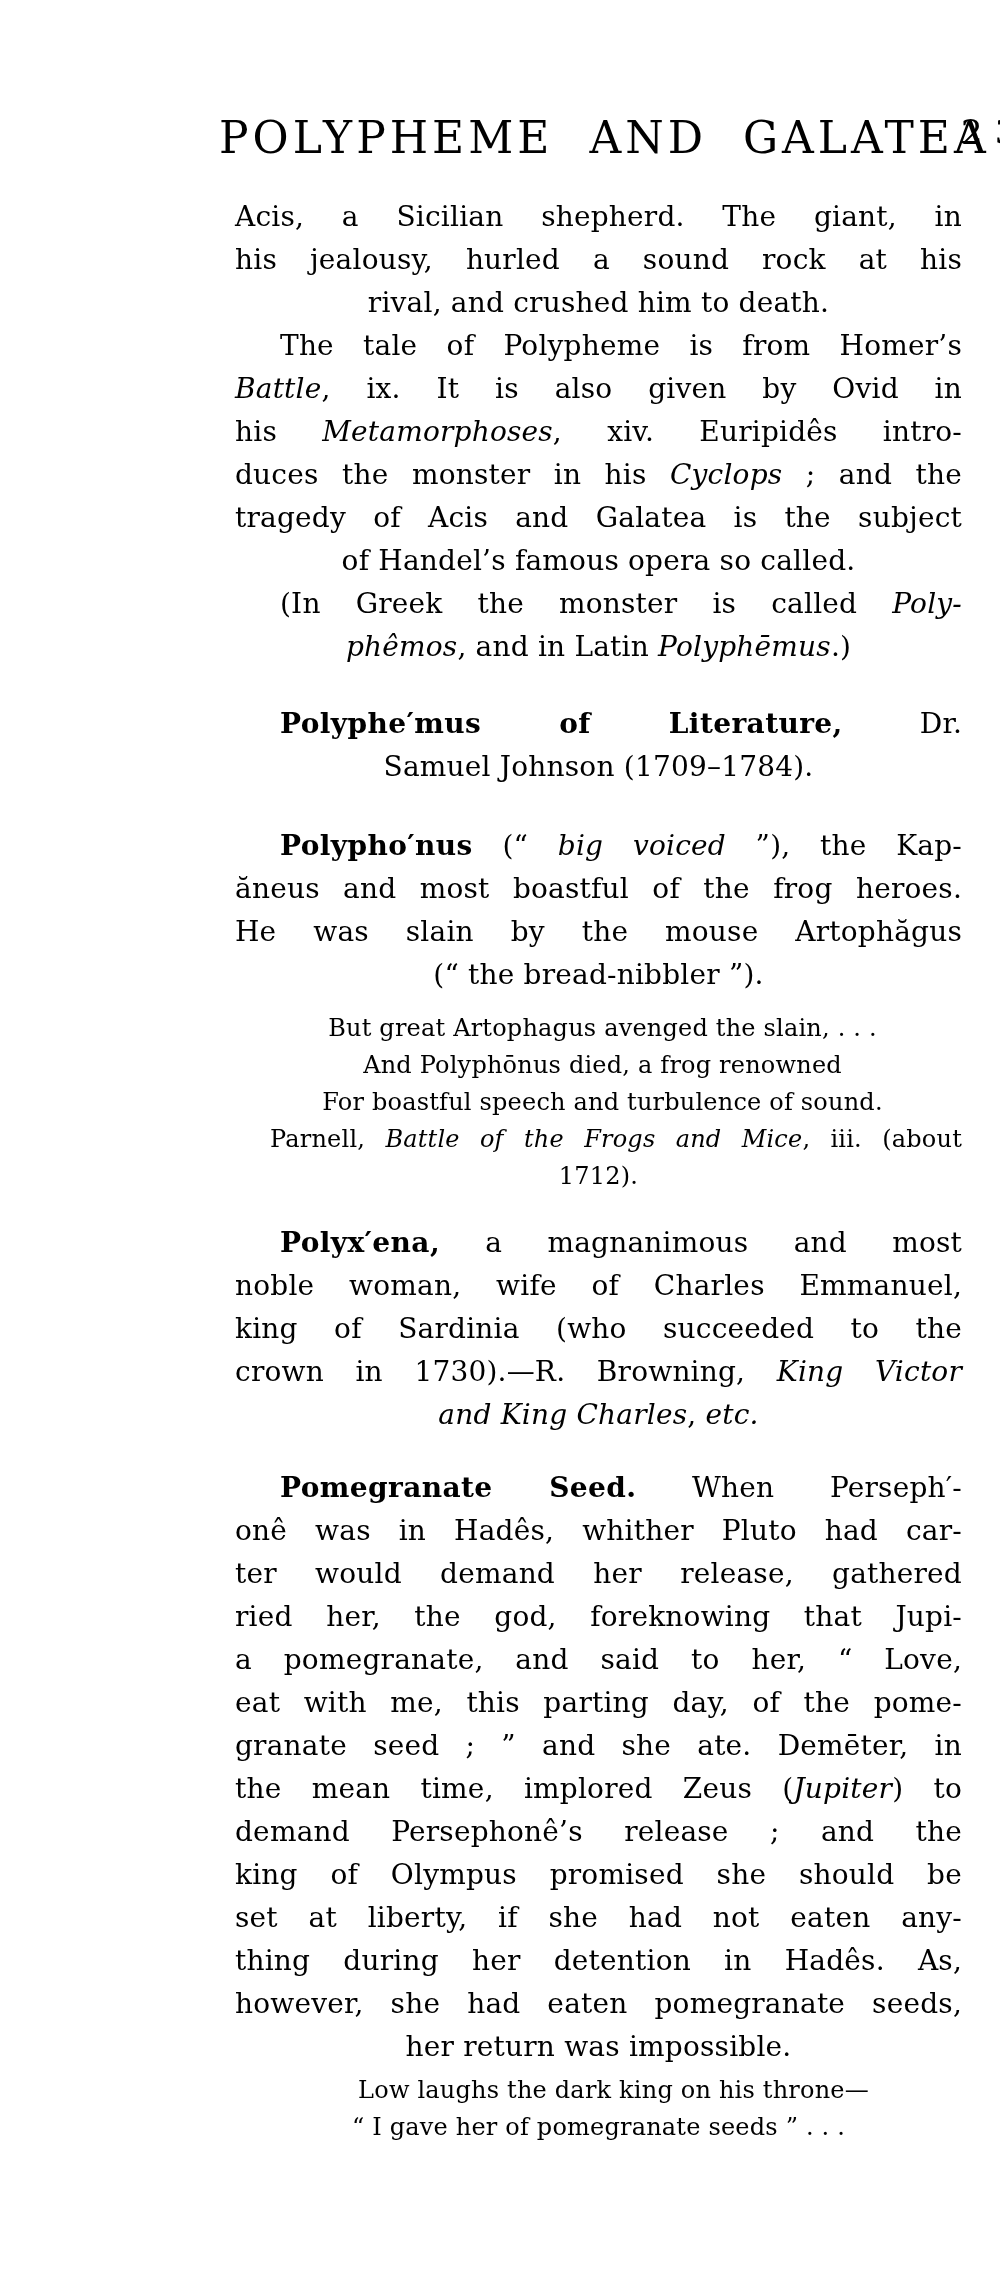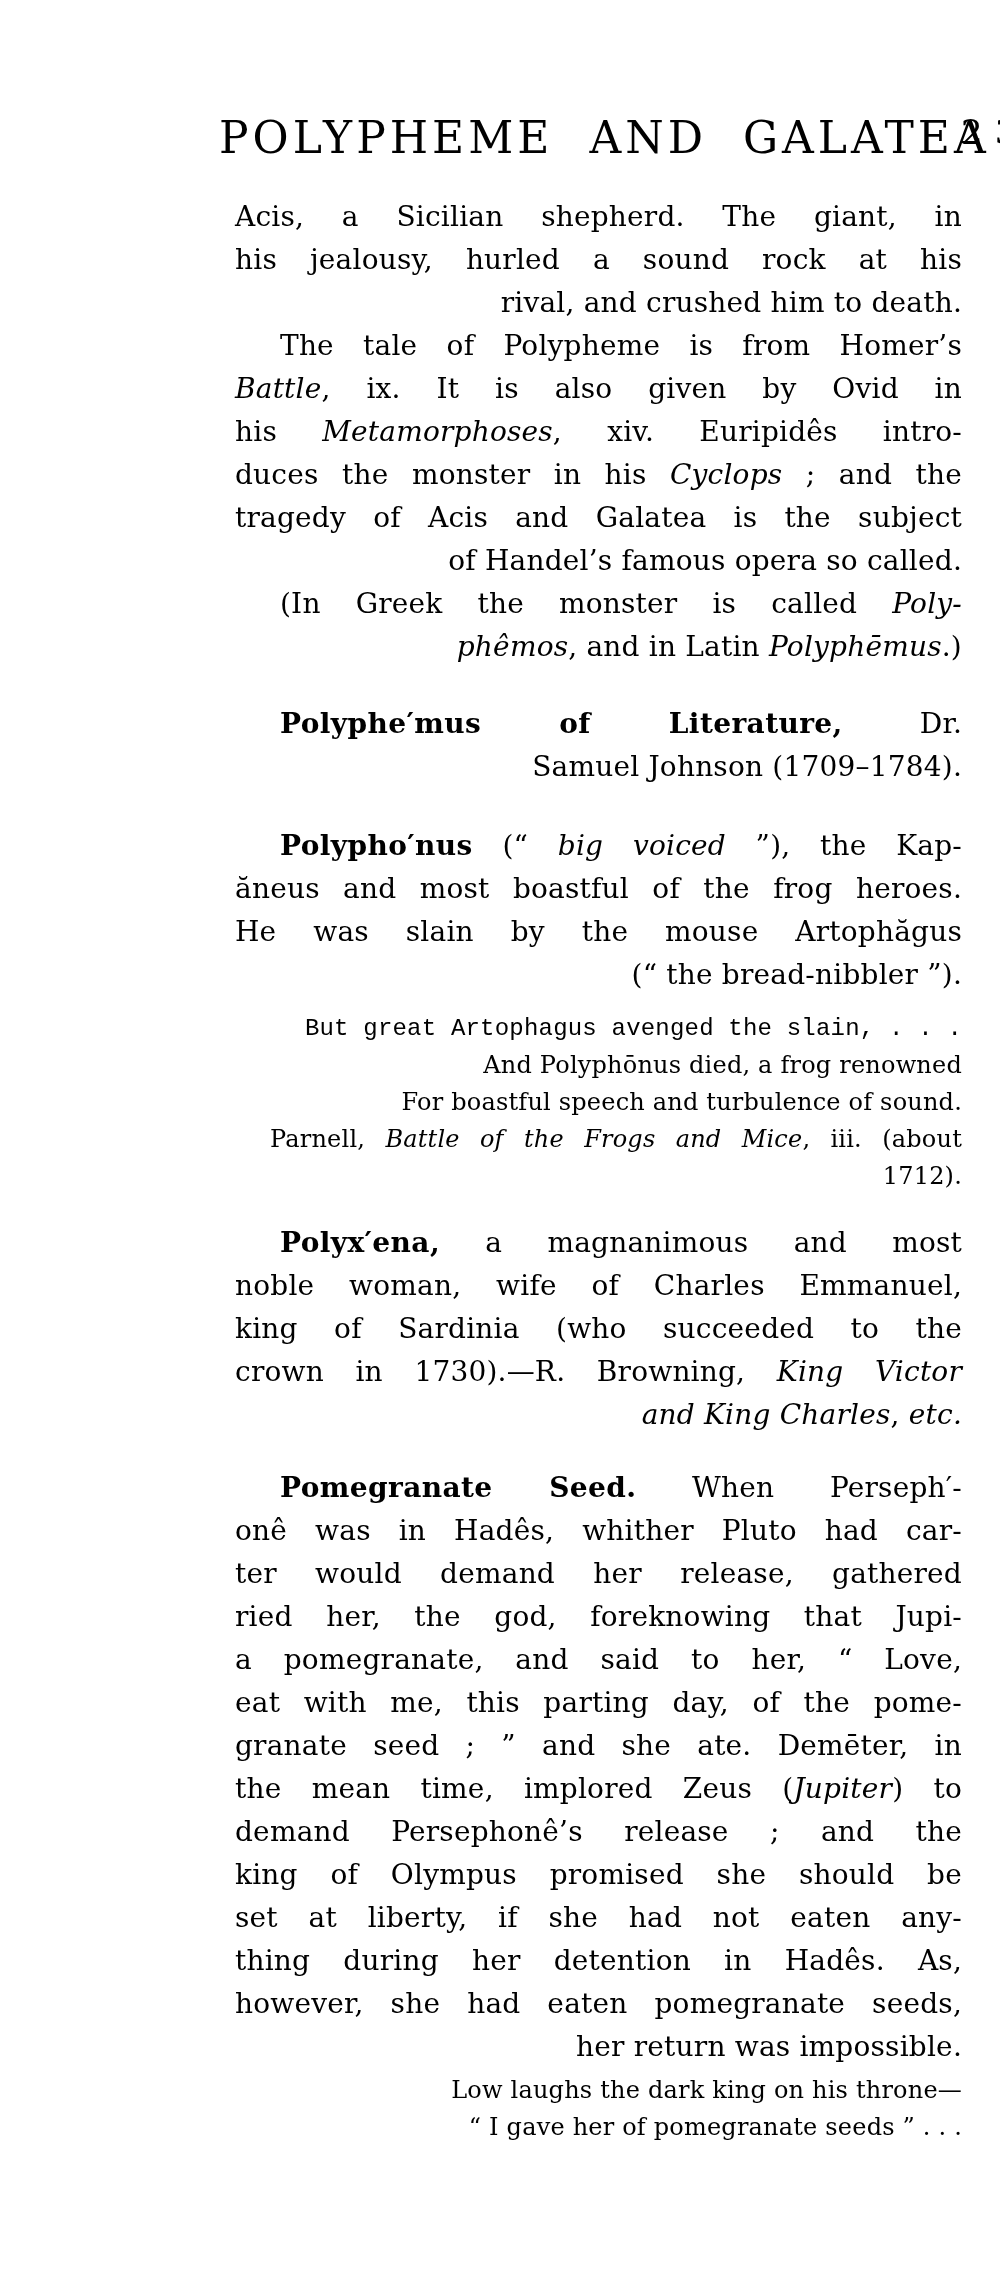--- a/index.html
+++ b/index.html
@@ -40,21 +40,21 @@
   .text-column {
     position: absolute;
     left: 235px;
     top: 195px;
     width: 727px;
     font-size: 28px;
     line-height: 43px;
     letter-spacing: 0.2px;
   }
   .block { margin: 0; }
-  .line { text-align: right; white-space: normal; }
+  .line { text-align: center; white-space: normal; }
   .line.just { text-align: justify; text-align-last: justify; }
   .verse .line { font-size: 24px; line-height: 37px; }
   .seg.r { font-style: normal; font-weight: normal; }
   .seg.i { font-style: italic; }
   .seg.b { font-weight: bold; letter-spacing: 0.4px; }
 </style>
 </head>
 <body>
 
 <div class="page">
@@ -84,21 +84,21 @@
         <div class="line just" style="padding-left: 45px;"><span class="seg b">Polyphe′mus of Literature,</span><span class="seg r"> Dr.</span></div>
         <div class="line"><span class="seg r">Samuel Johnson (1709–1784).</span></div>
       </div>
       <div class="block entry" style="margin-top: 36px;">
         <div class="line just" style="padding-left: 45px;"><span class="seg b">Polypho′nus</span><span class="seg r"> (“ </span><span class="seg i">big voiced</span><span class="seg r"> ”), the Kap-</span></div>
         <div class="line just"><span class="seg r">ăneus and most boastful of the frog heroes.</span></div>
         <div class="line just"><span class="seg r">He was slain by the mouse Artophăgus</span></div>
         <div class="line"><span class="seg r">(“ the bread-nibbler ”).</span></div>
       </div>
       <div class="block verse" style="margin-top: 14px;">
-        <div class="line" style="padding-left: 8px; font-family: Liberation Mono, monospace;"><span class="seg r">But great Artophagus avenged the slain, . . .</span></div>
+        <div class="line" style="padding-left: 8px;"><span class="seg r">But great Artophagus avenged the slain, . . .</span></div>
         <div class="line" style="padding-left: 8px;"><span class="seg r">And Polyphōnus died, a frog renowned</span></div>
         <div class="line" style="padding-left: 8px;"><span class="seg r">For boastful speech and turbulence of sound.</span></div>
         <div class="line just" style="padding-left: 35px;"><span class="seg r">Parnell, </span><span class="seg i">Battle of the Frogs and Mice</span><span class="seg r">, iii. (about</span></div>
         <div class="line"><span class="seg r">1712).</span></div>
       </div>
       <div class="block entry" style="margin-top: 26px;">
         <div class="line just" style="padding-left: 45px;"><span class="seg b">Polyx′ena,</span><span class="seg r"> a magnanimous and most</span></div>
         <div class="line just"><span class="seg r">noble woman, wife of Charles Emmanuel,</span></div>
         <div class="line just"><span class="seg r">king of Sardinia (who succeeded to the</span></div>
         <div class="line just"><span class="seg r">crown in 1730).—R. Browning, </span><span class="seg i">King Victor</span></div>

